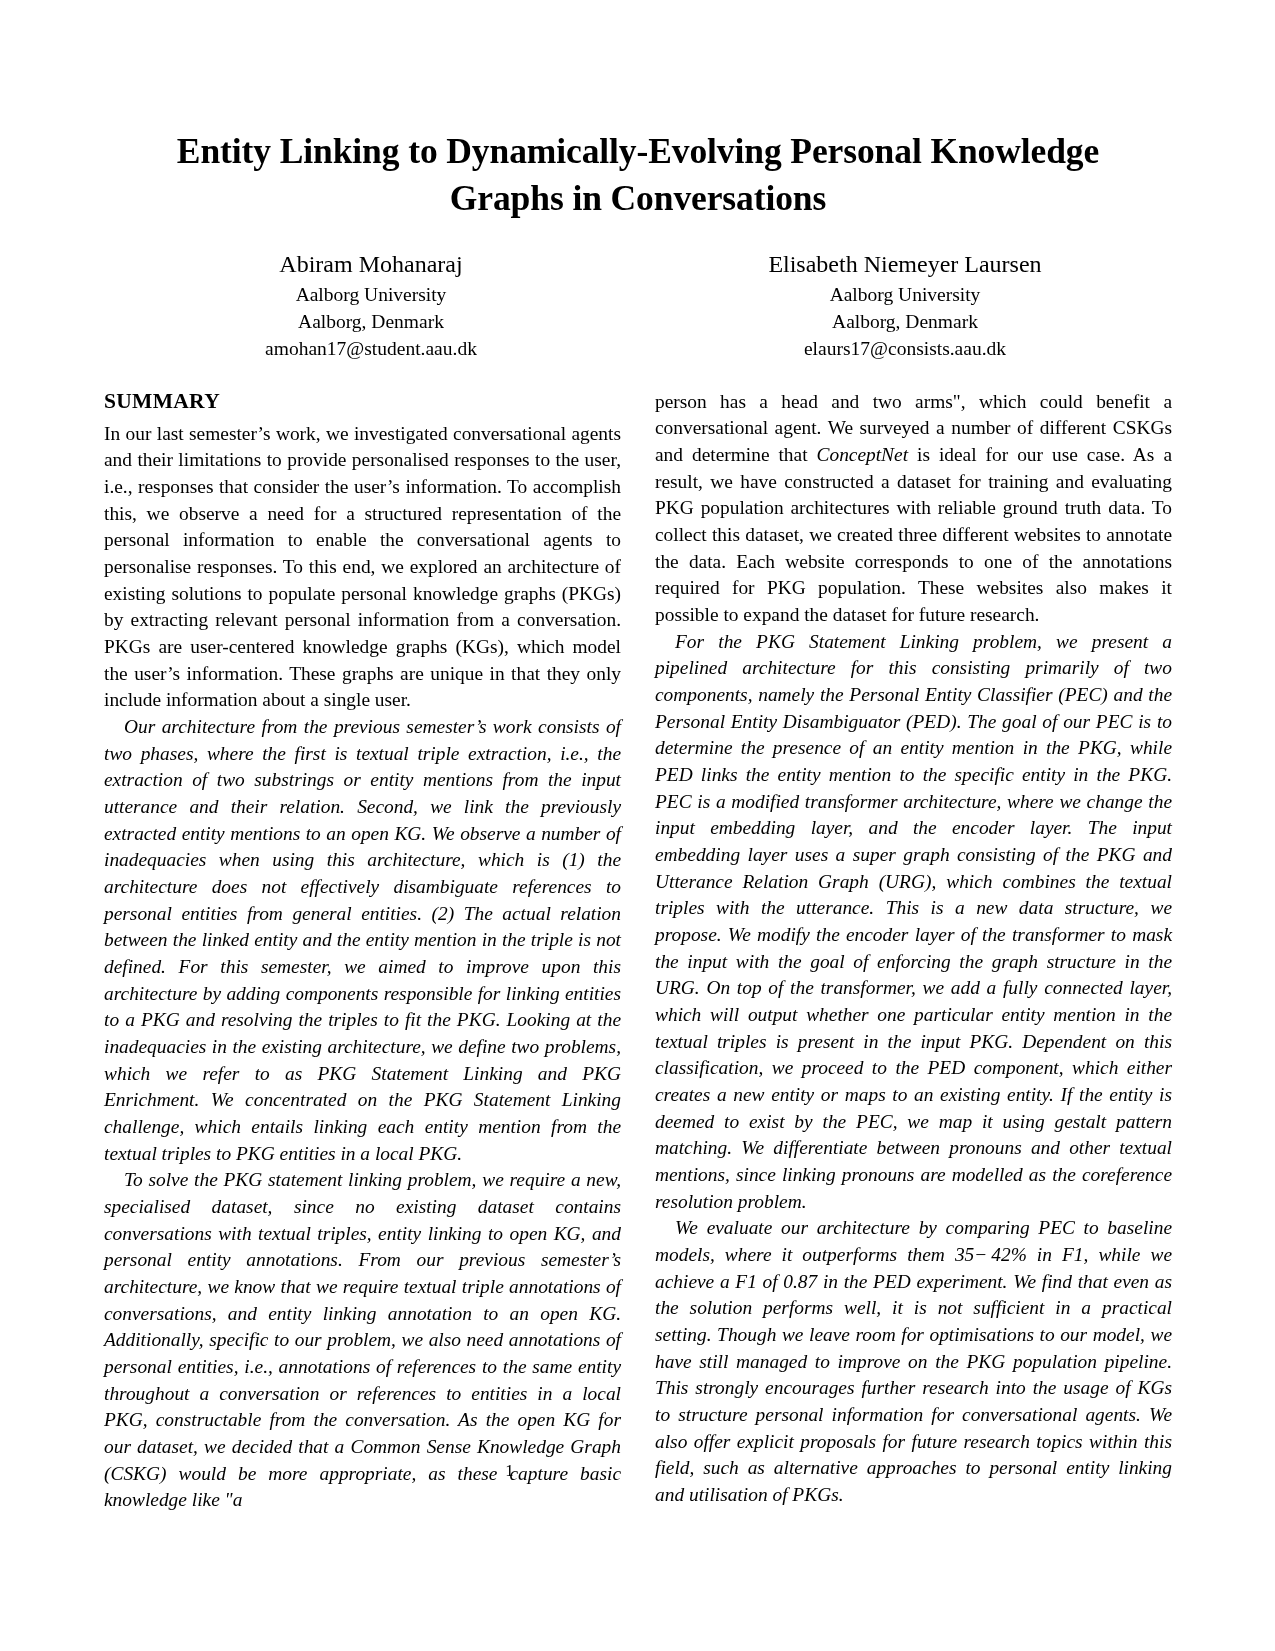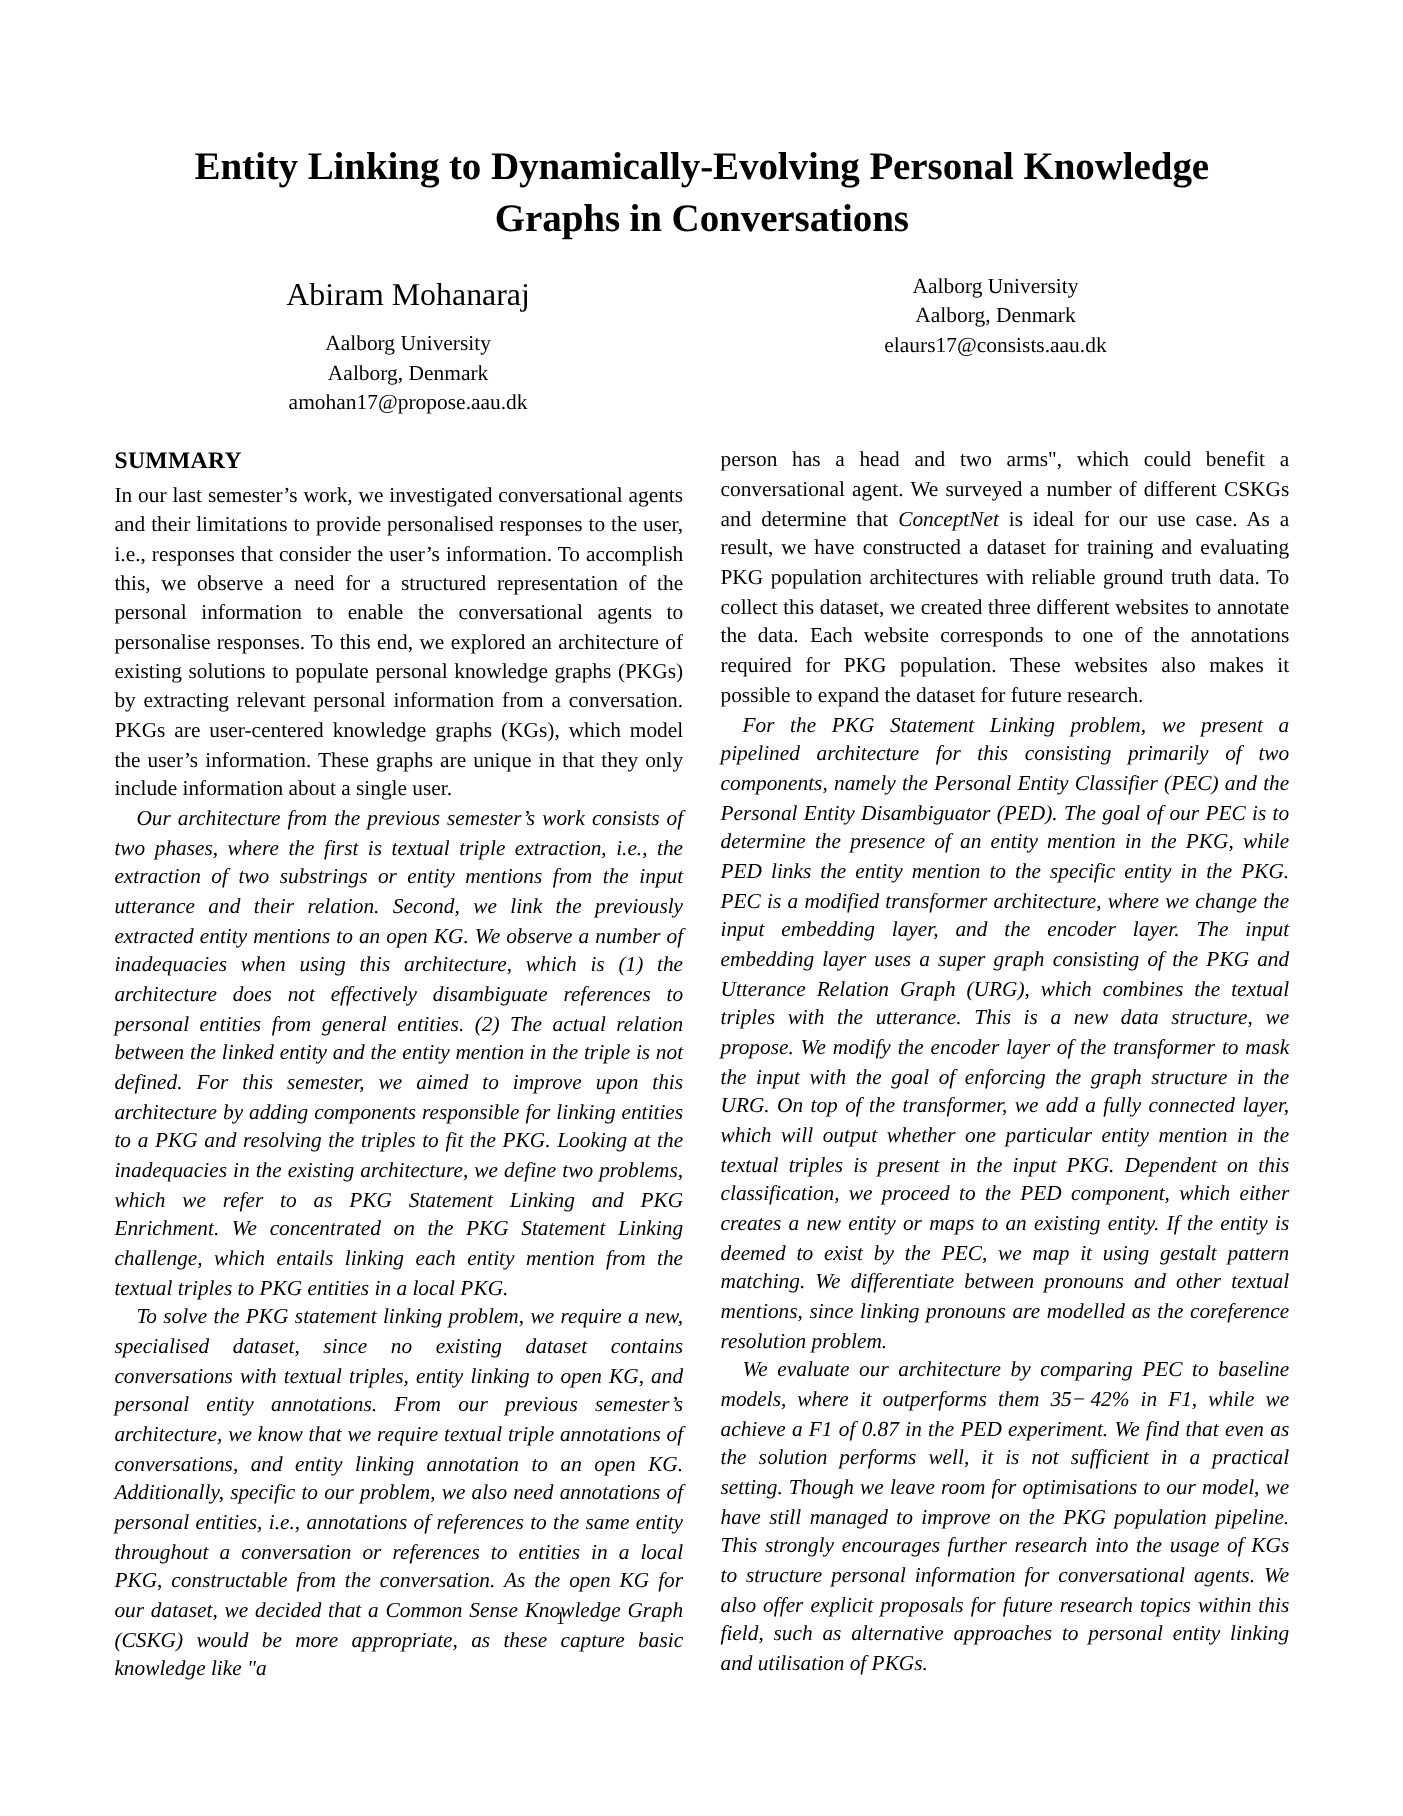--- a/index.html
+++ b/index.html
@@ -44,22 +44,22 @@
     margin-top: 26px;
     gap: 0px;
   }
   .author-block {
     width: 50%;
     text-align: center;
     font-size: 20px;
     line-height: 1.38;
   }
   .author-name {
-    font-size: 29px;
-    margin-bottom: 12px;
+    font-size: 24px;
+    margin-bottom: 1px;
   }
   .author-line {
     font-size: 19.5px;
   }
   .columns {
     display: flex;
     margin-top: 26px;
     gap: 34px;
     justify-content: space-between;
   }
@@ -100,23 +100,24 @@
 <div class="page">
   <div class="content">
 
     <div class="title">Entity Linking to Dynamically-Evolving Personal Knowledge Graphs in Conversations</div>
 
     <div class="authors">
       <div class="author-block">
         <div class="author-name">Abiram Mohanaraj</div>
         <div class="author-line">Aalborg University</div>
         <div class="author-line">Aalborg, Denmark</div>
-        <div class="author-line">amohan17@propose.aau.dk</div>
+        <div class="author-line">amohan17@student.aau.dk</div>
       </div>
       <div class="author-block">
+        <div class="author-name">Elisabeth Niemeyer Laursen</div>
         <div class="author-line">Aalborg University</div>
         <div class="author-line">Aalborg, Denmark</div>
         <div class="author-line">elaurs17@consists.aau.dk</div>
       </div>
     </div>
 
     <div class="columns">
       <div class="col">
         <div class="section-head">SUMMARY</div>
         <p class="body">In our last semester’s work, we investigated conversational agents and their limitations to provide personalised responses to the user, i.e., responses that consider the user’s information. To accomplish this, we observe a need for a structured representation of the personal information to enable the conversational agents to personalise responses. To this end, we explored an architecture of existing solutions to populate personal knowledge graphs (PKGs) by extracting relevant personal information from a conversation. PKGs are user-centered knowledge graphs (KGs), which model the user’s information. These graphs are unique in that they only include information about a single user.</p>

